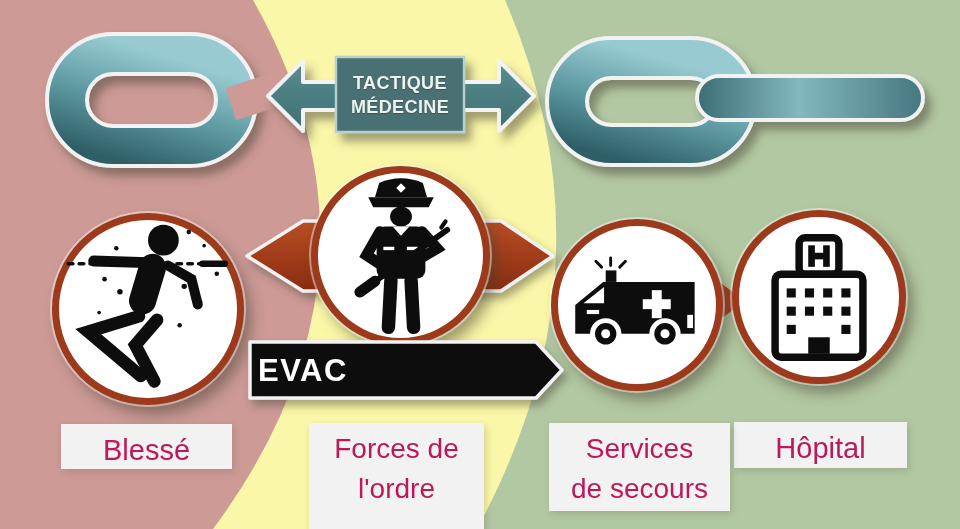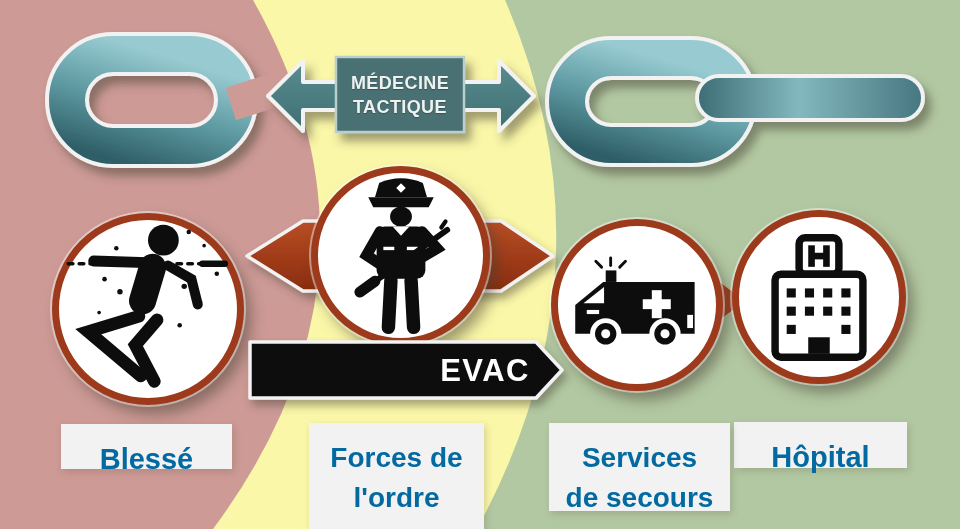--- a/index.html
+++ b/index.html
@@ -16,40 +16,40 @@
     box-shadow:0 0 0 2px rgba(255,255,255,.45), 7px 9px 14px rgba(70,62,48,.5);
     display:flex;align-items:center;justify-content:center;
   }
   .c-blesse  {left:52px; top:213px;width:192px;height:192px;}
   .c-police  {left:311px;top:166px;width:179px;height:179px;}
   .c-secours {left:551px;top:219px;width:172px;height:172px;}
   .c-hopital {left:732px;top:210px;width:174px;height:174px;}
   
   .label{
     position:absolute;background:var(--label-background,#f2f2f2);
-    color:#0369a1;font-weight:bold;text-align:center;white-space:pre-line;
-    font-size:28px;line-height:40px;padding-top:15px;box-sizing:border-box;
+    color:#be185d;font-weight:normal;text-align:center;white-space:pre-line;
+    font-size:28px;line-height:40px;padding-top:6px;box-sizing:border-box;
     box-shadow:2px 3px 7px rgba(90,78,60,.22);
   }
   .l-blesse {left:61px; top:424px;width:171px;height:45px;font-size:29px;line-height:41px;}
   .l-forces {left:309px;top:423px;width:175px;height:111px;}
   .l-secours{left:549px;top:423px;width:181px;height:88px;}
   .l-hopital{left:734px;top:422px;width:173px;height:46px;font-size:29px;line-height:41px;}
   
   .title-box-text{
     position:absolute;left:336px;top:57px;width:128px;height:75px;
     display:flex;flex-direction:column;align-items:center;justify-content:center;
     color:#eef3f1;font-weight:bold;font-size:18px;line-height:24px;letter-spacing:.4px;
     text-shadow:0 1px 1px rgba(0,0,0,.25);
   }
   
   .evac-text{
     position:absolute;left:258px;top:342px;width:272px;height:56px;
     color:#ffffff;font-weight:bold;font-size:31px;line-height:57px;
-    text-align:right;letter-spacing:1.5px;
+    text-align:left;letter-spacing:1.5px;
   }
   svg{display:block;}
 </style>
 </head>
 <body>
 
 <div class="stage" style="--zone-left: #cd9a96; --zone-middle: #faf7a8; --zone-right: #b2c8a2; --chain-teal: #4e868e; --arrow-teal: #4a7c80; --brick-red: #a63d1f; --circle-border: #9d3a1c; --evac-black: #0a0a0a; --label-background: #f2f2f2; --icon-black: #0d0d0d; --text-white: #ffffff;">
 
   <svg class="layer" width="960" height="529" viewBox="0 0 960 529">
     <defs>
@@ -223,22 +223,22 @@
       <filter id="ds3" x="-40%" y="-40%" width="190%" height="190%">
         <feDropShadow dx="4" dy="6" stdDeviation="4" flood-color="#463f30" flood-opacity="0.45"></feDropShadow>
       </filter>
     </defs>
     <g filter="url(#ds3)">
       <polygon points="250,342 536,342 562,370 536,398 250,398" style="fill:var(--evac-black,#0a0a0a)" stroke="#f2f2f2" stroke-width="3.5" stroke-linejoin="round"></polygon>
     </g>
   </svg>
 
   <div class="title-box-text">
+    <span>TACTIQUE</span>
     <span>MÉDECINE</span>
-    <span>TACTIQUE</span>
   </div>
 
   <div class="evac-text">EVAC</div>
 
   <div class="label l-blesse">Blessé</div>
   <div class="label l-forces">Forces de
 l'ordre</div>
   <div class="label l-hopital">Hôpital</div>
   <div class="label l-secours">Services
 de secours</div>

